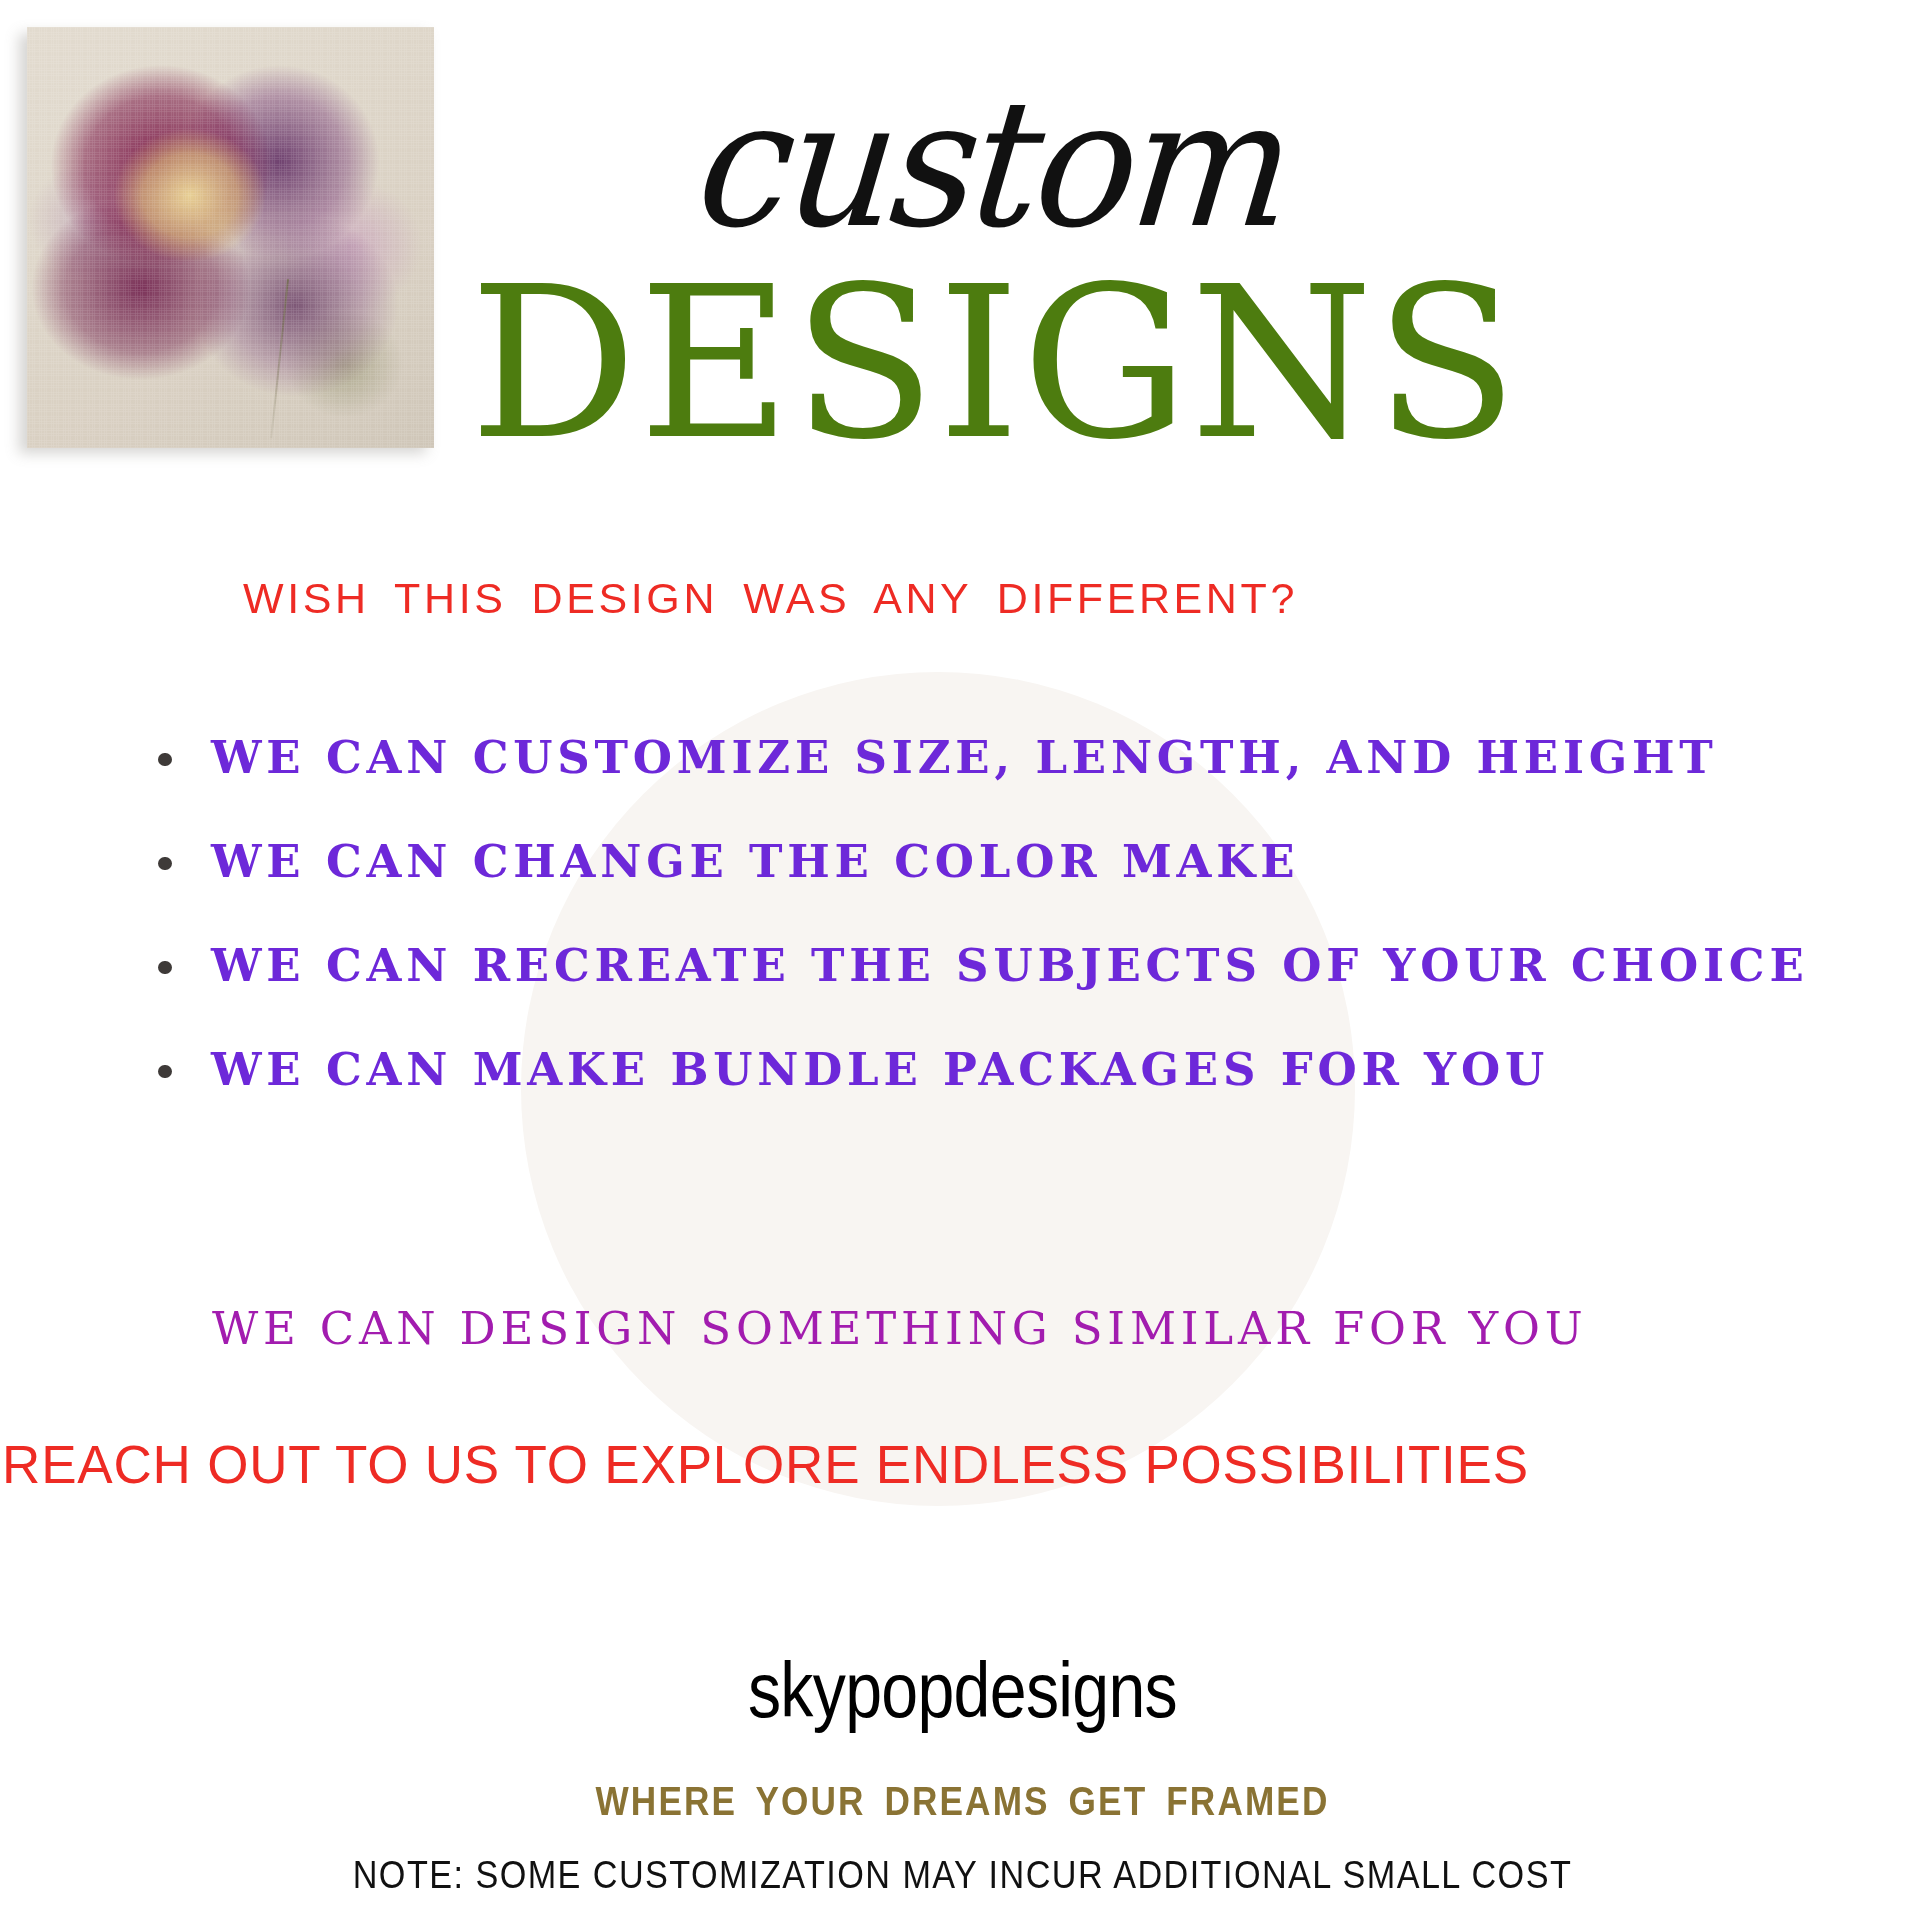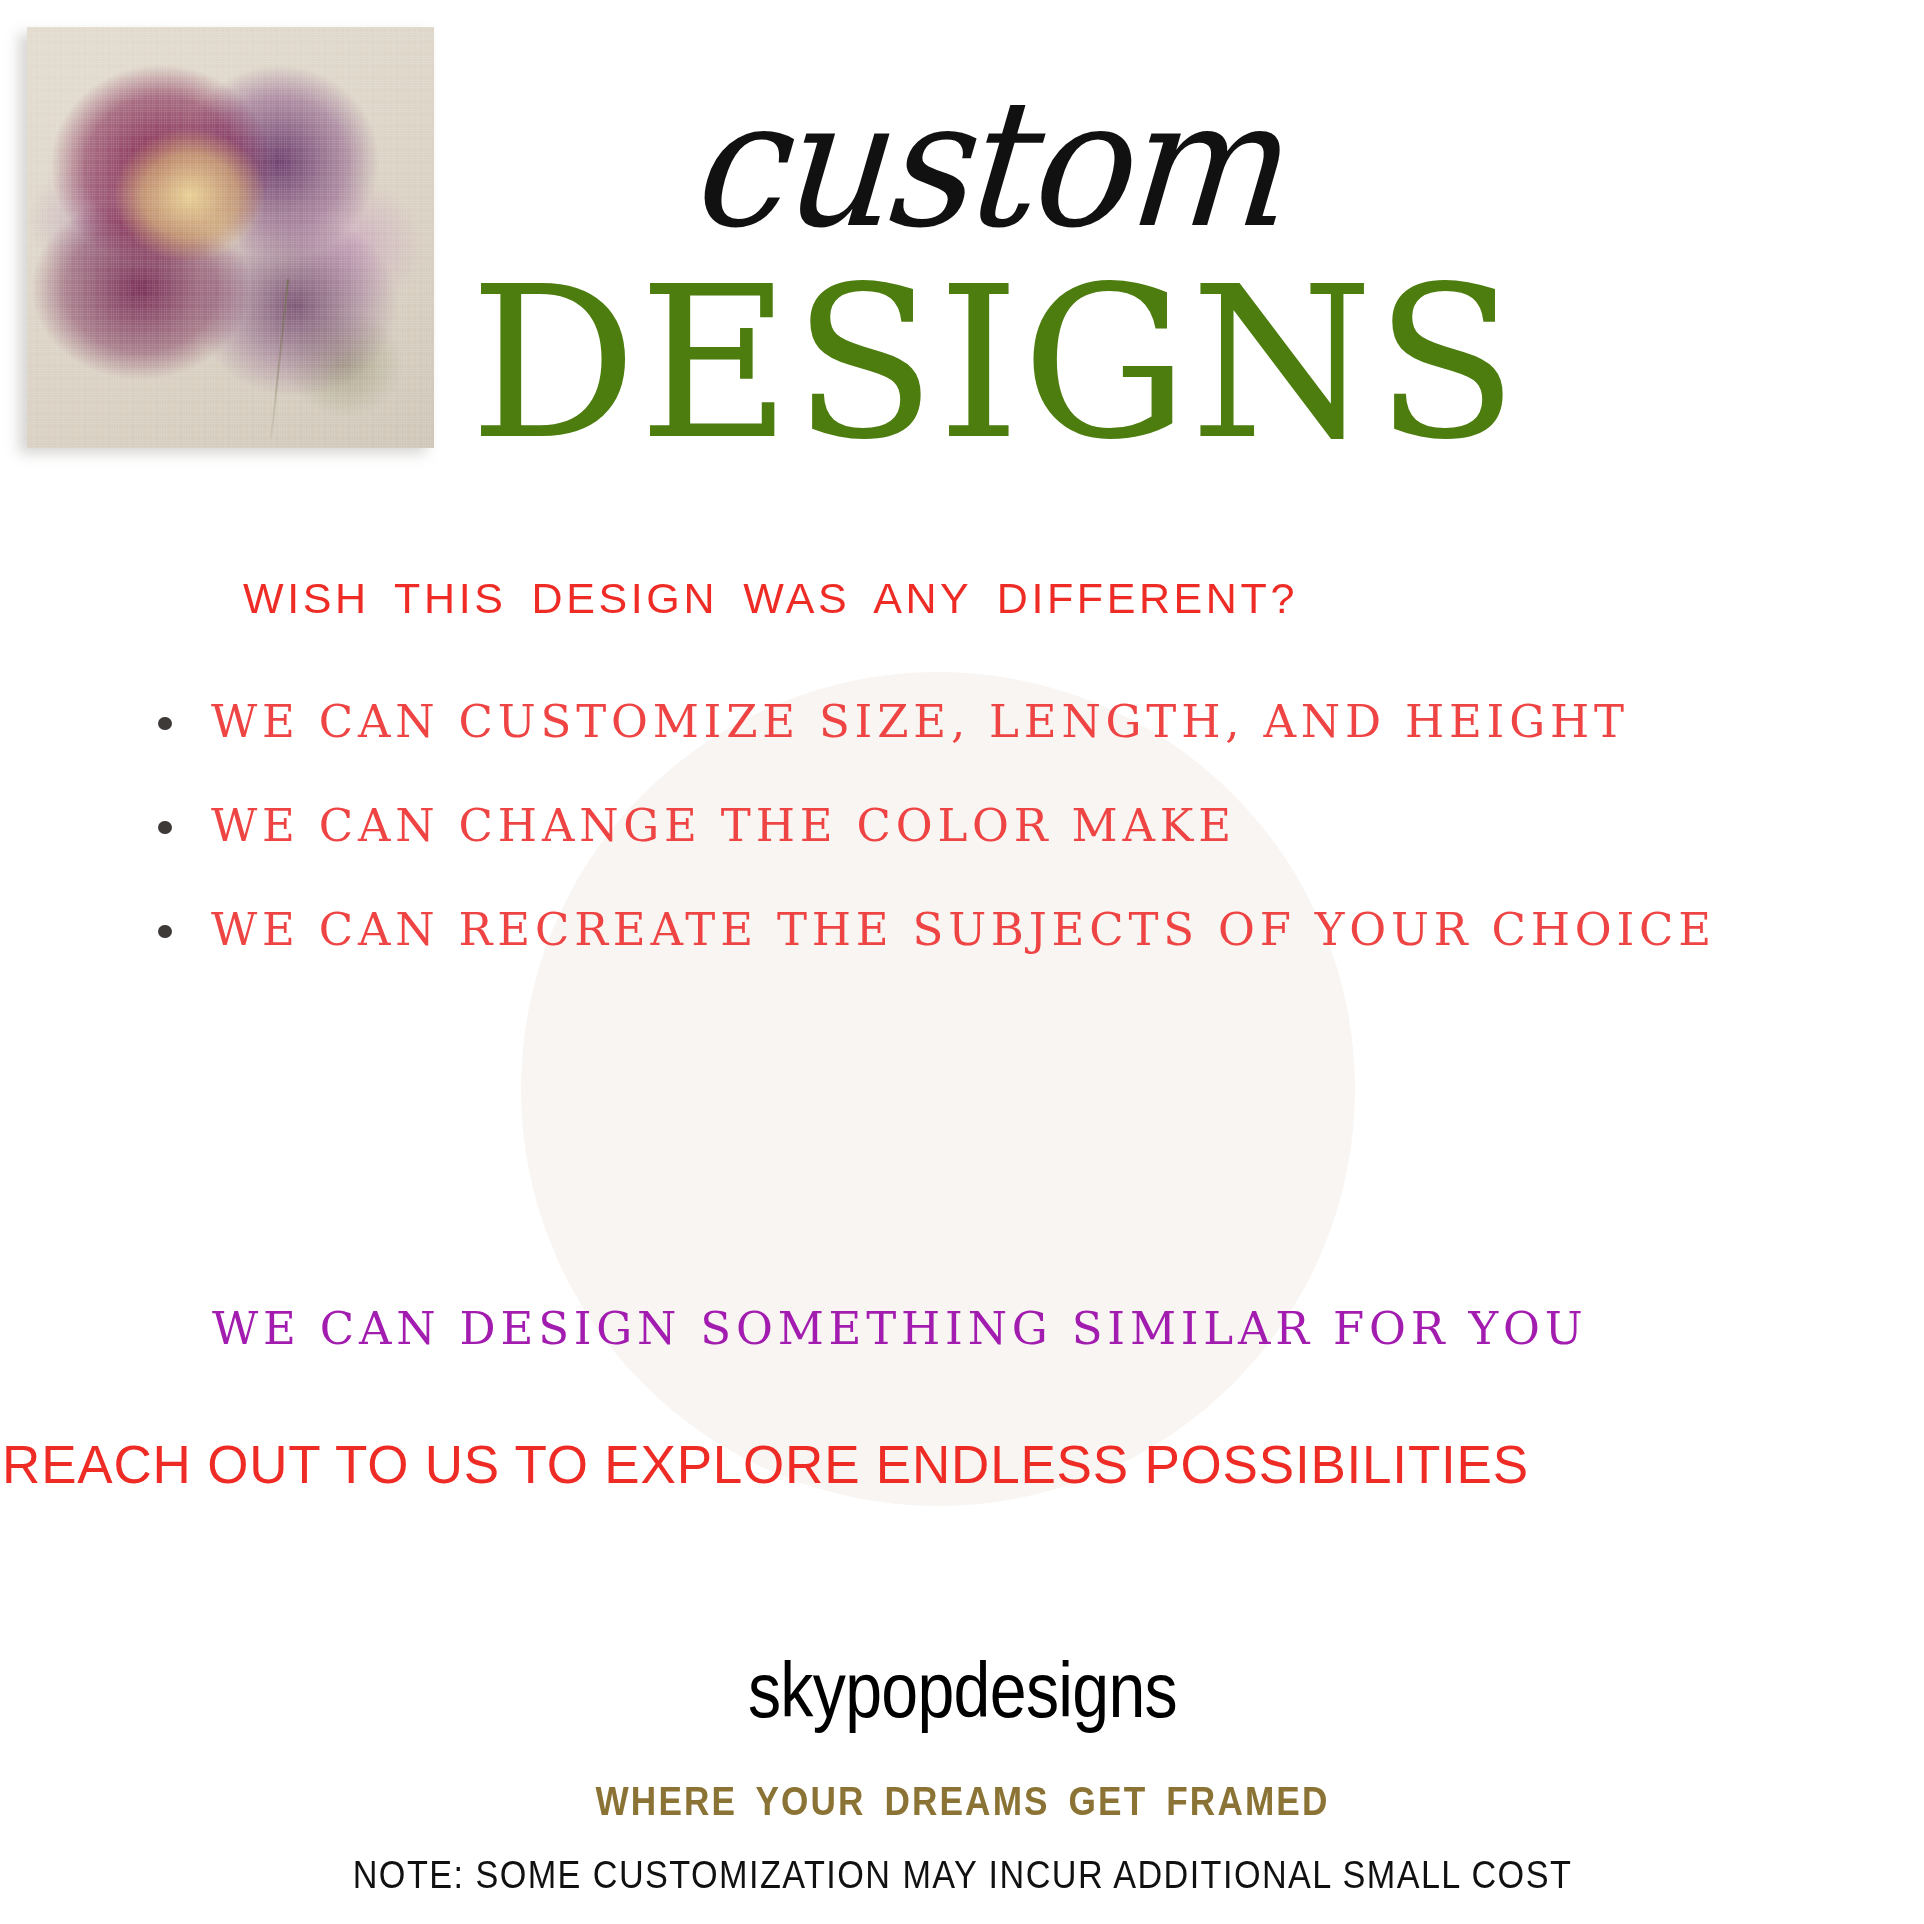--- a/index.html
+++ b/index.html
@@ -123,28 +123,29 @@
     left: 152px;
     top: 699px;
     width: 1684px;
     list-style: none;
     margin: 0;
     padding: 0;
   }
   .feature-item {
     position: relative;
     font-family: "DejaVu Serif", serif;
-    font-weight: 400;
+    font-weight: 700;
     font-size: 45px;
     line-height: 1;
     letter-spacing: 4.8px;
-    color: #ef4444;
+    color: #6d28d9;
     padding-left: 59px;
     margin-bottom: 59px;
     white-space: nowrap;
+    margin-top: 36px;
   }
   .feature-item::before {
     content: "";
     position: absolute;
     left: 6.4px;
     top: 17.6px;
     width: 13.6px;
     height: 13.6px;
     border-radius: 50%;
     background: #3e3a38;
@@ -235,20 +236,21 @@
     <span id="title-script">custom</span>
     <span id="title-serif">DESIGNS</span>
   </div>
 
   <div id="subtitle-question">WISH THIS DESIGN WAS ANY DIFFERENT?</div>
 
   <ul id="feature-list">
     <li class="feature-item">WE CAN CUSTOMIZE SIZE, LENGTH, AND HEIGHT</li>
     <li class="feature-item">WE CAN CHANGE THE COLOR MAKE</li>
     <li class="feature-item">WE CAN RECREATE THE SUBJECTS OF YOUR CHOICE</li>
+    <li class="feature-item">WE CAN MAKE BUNDLE PACKAGES FOR YOU</li>
   </ul>
 
   <div id="continuation-line">WE CAN DESIGN SOMETHING SIMILAR FOR YOU</div>
 
   <div id="cta-line">REACH OUT TO US TO EXPLORE ENDLESS POSSIBILITIES</div>
 
   <div id="brand-name">skypopdesigns</div>
   <div id="brand-tagline">WHERE YOUR DREAMS GET FRAMED</div>
   <div id="footer-note">NOTE: SOME CUSTOMIZATION MAY INCUR ADDITIONAL SMALL COST</div>
 

